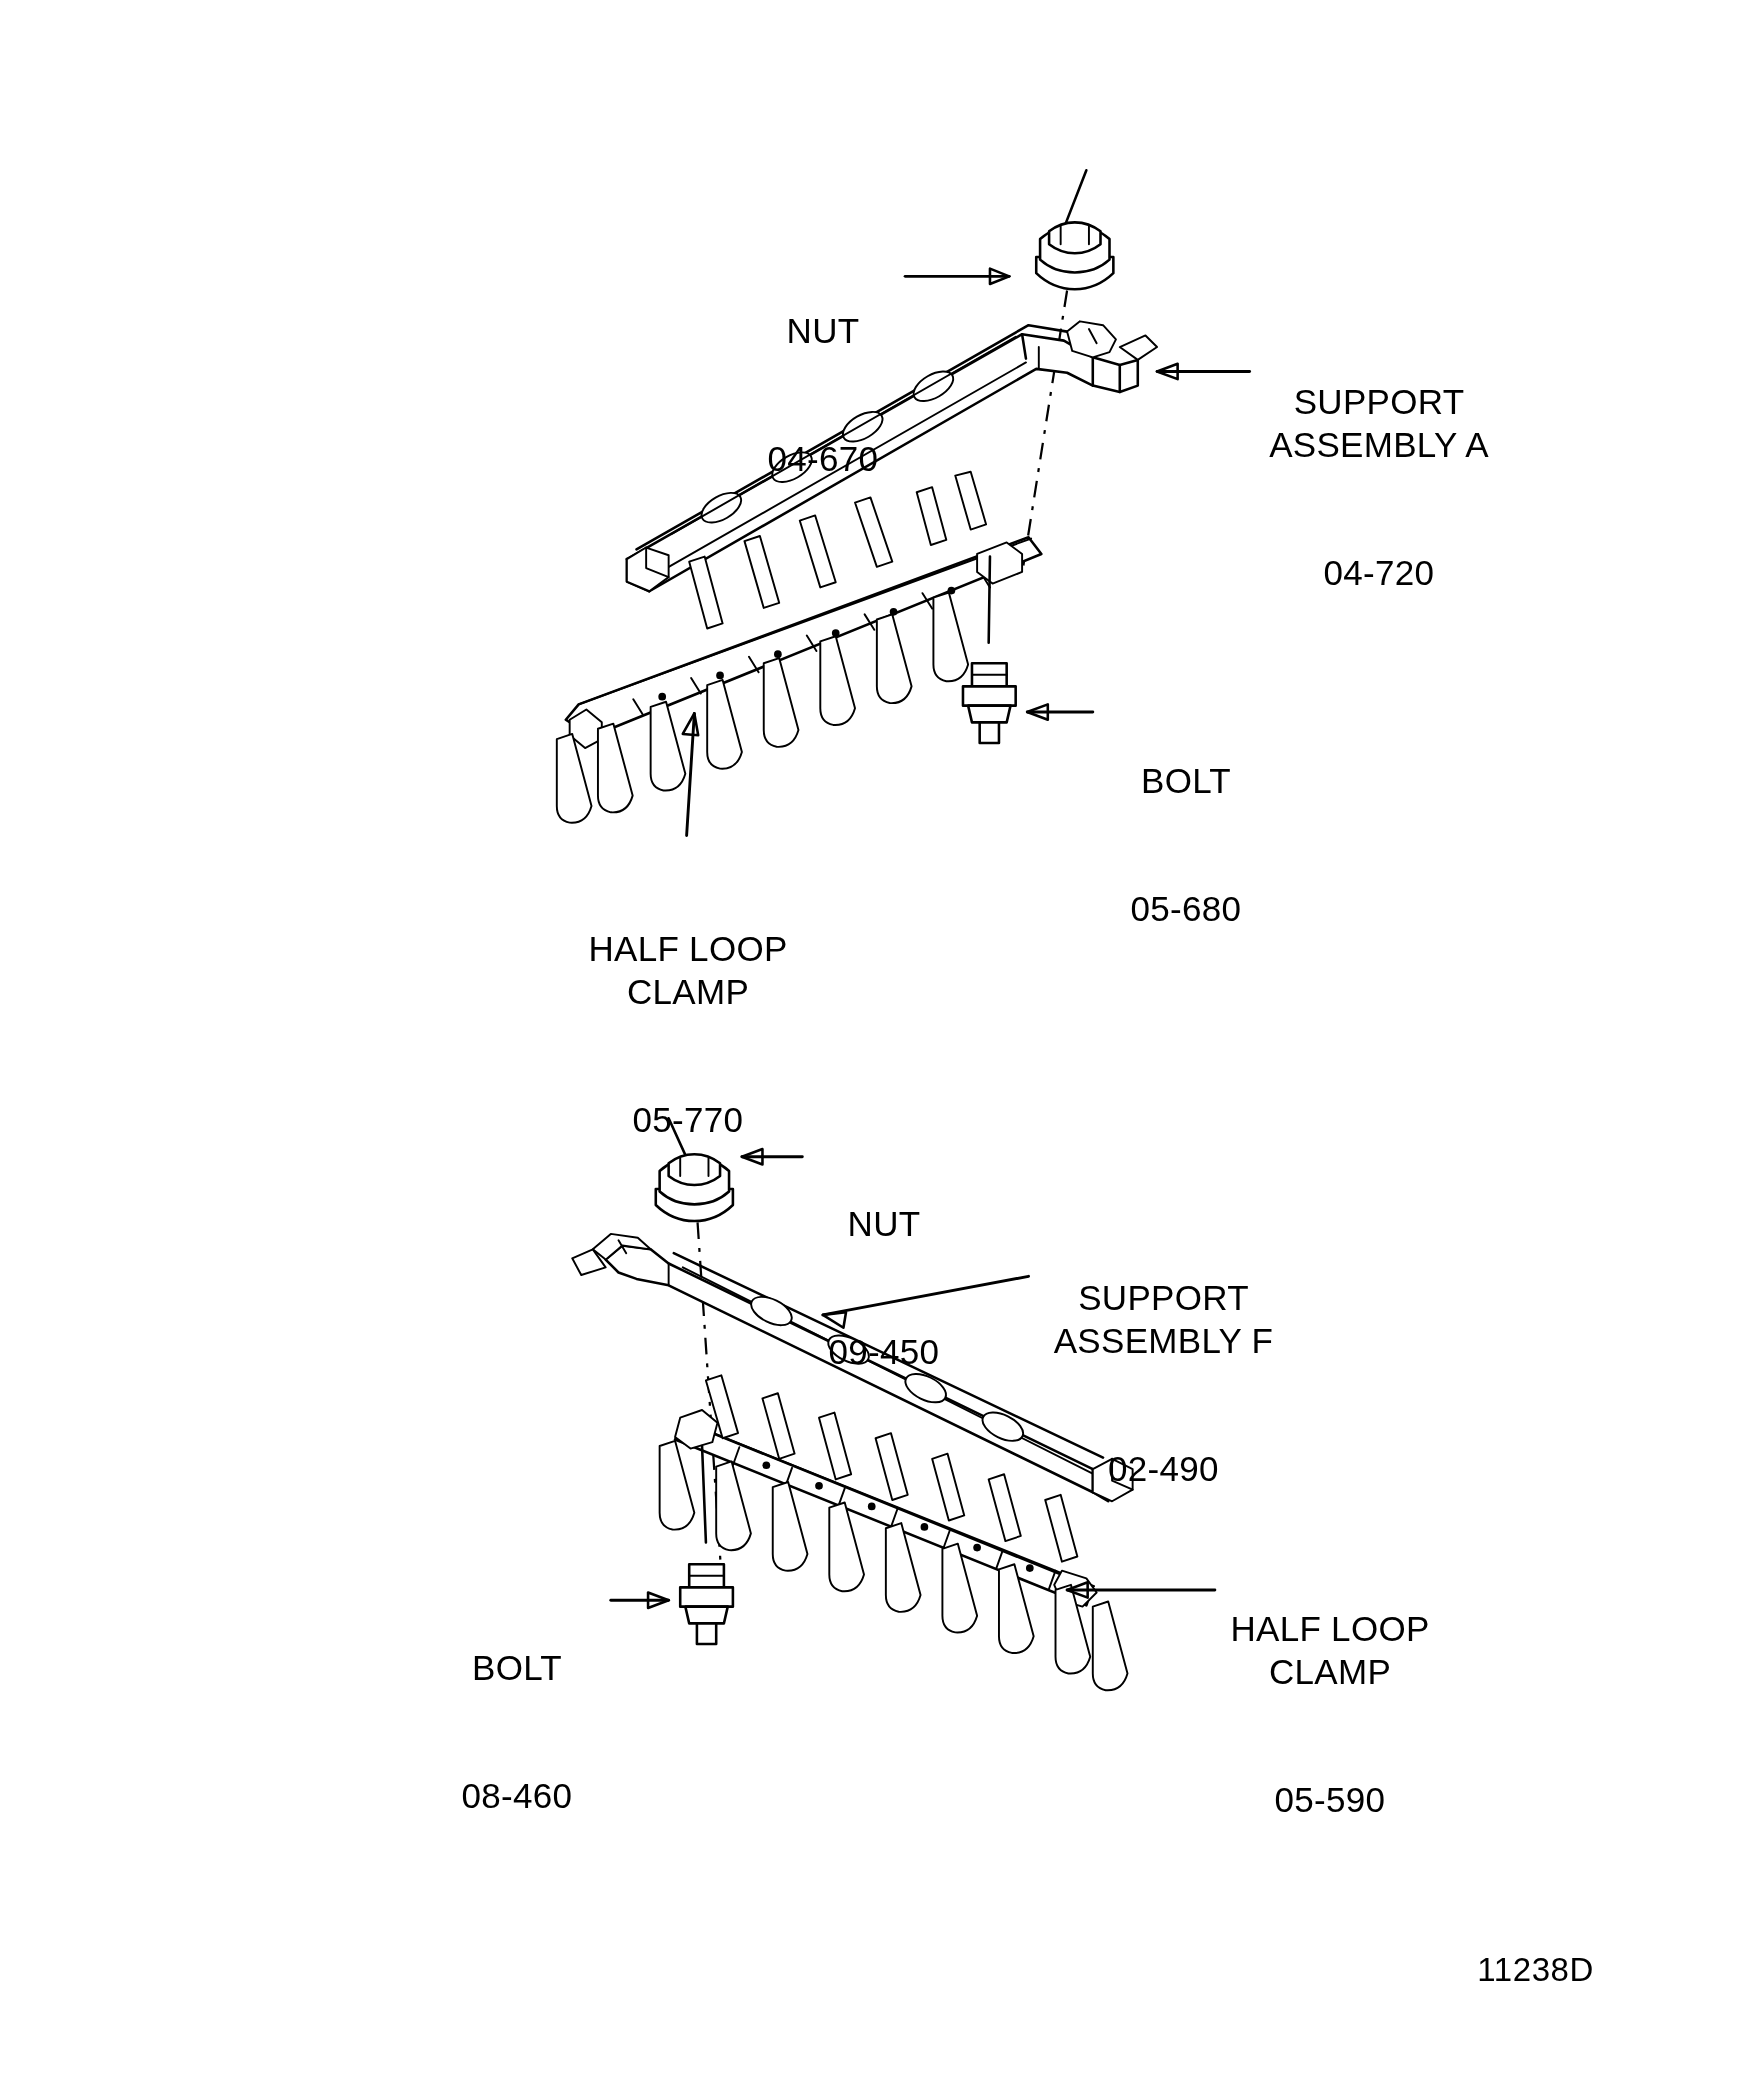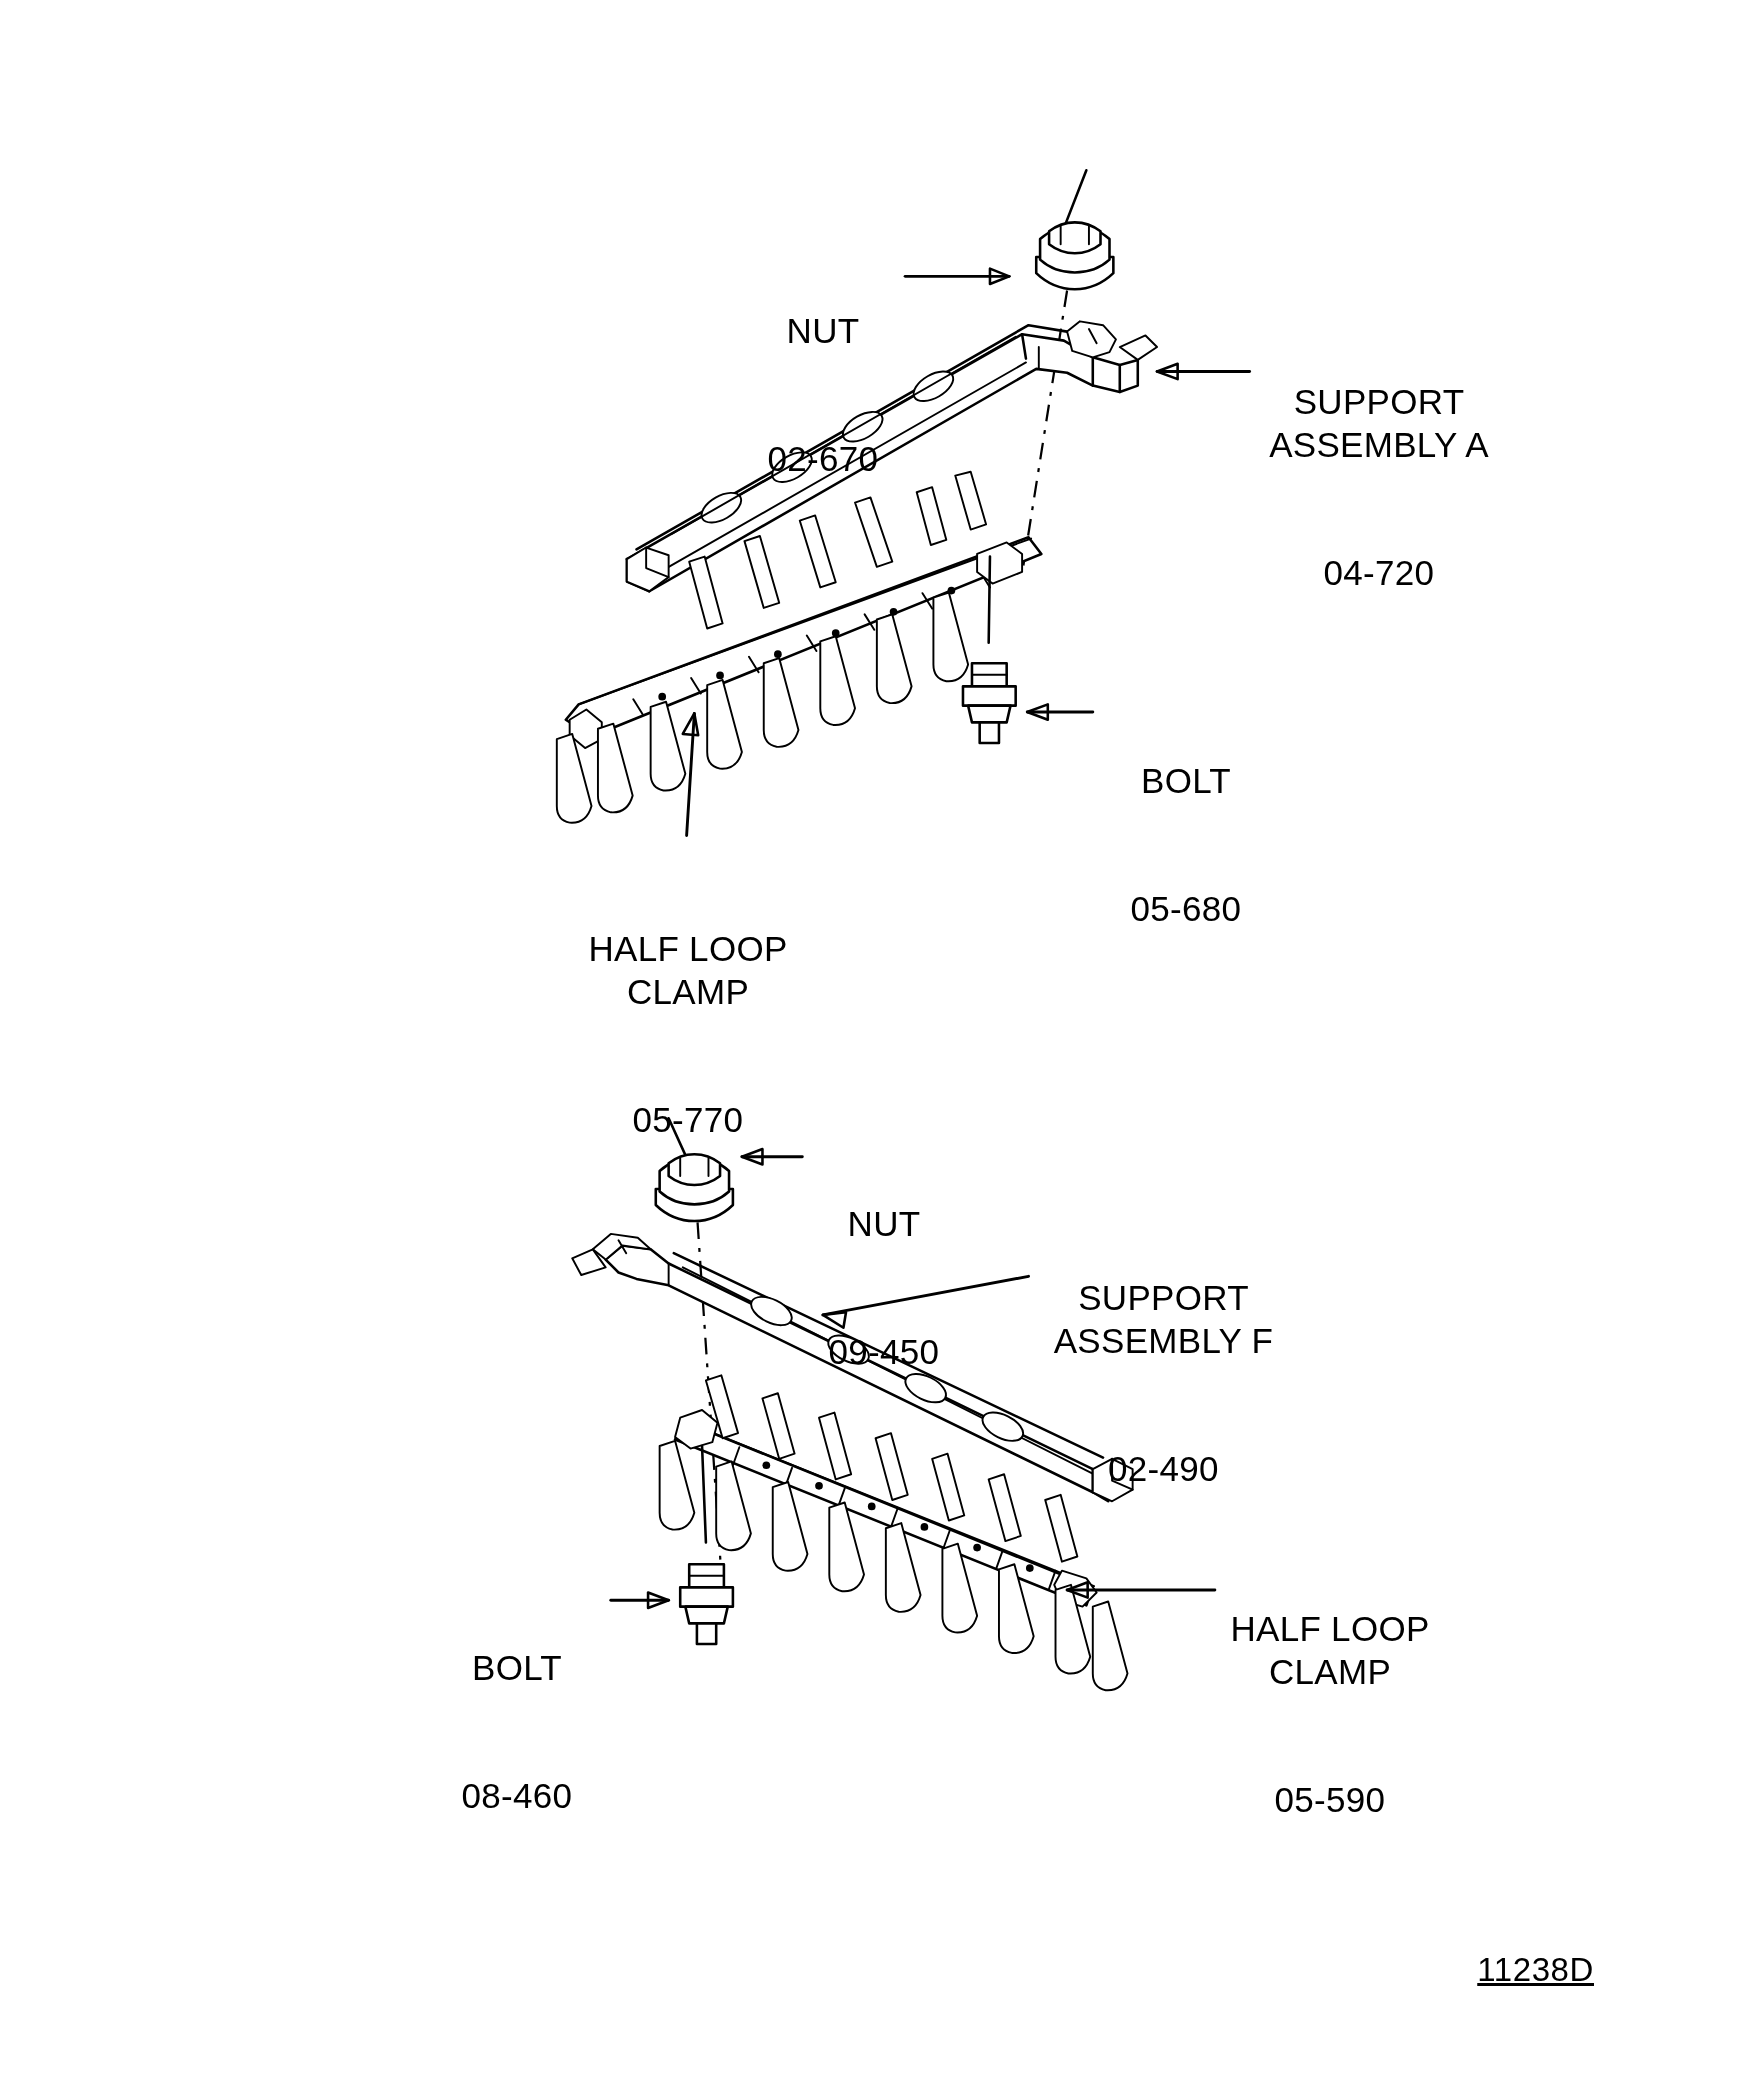--- a/index.html
+++ b/index.html
@@ -29,21 +29,20 @@
     letter-spacing: 0.3px;
     color: #000;
     white-space: pre;
   }
   .label.center { text-align: center; }
 
   .sheet-code {
     position: absolute;
     font-size: 33px;
     letter-spacing: 0.6px;
-    text-decoration: underline;
   }
 
   svg.art {
     position: absolute;
     left: 0; top: 0;
     width: 1755px;
     height: 2097px;
     pointer-events: none;
   }
   .ln { fill: none; stroke: #000; stroke-width: 4; stroke-linecap: round; stroke-linejoin: round; }
@@ -237,21 +236,21 @@
       <path class="ln-lead" d="M950 2490 L1040 2490"></path>
       <path class="ln" d="M1040 2490 L1008 2478 L1008 2502 Z" fill="#000"></path>
 
       <path class="ln-lead" d="M1890 2474 L1660 2474"></path>
       <path class="ln" d="M1660 2474 L1692 2462 L1692 2486 Z" fill="#000"></path>
     </g>
   </svg>
 
   <div class="label center" style="left:733px; top:225px; width:180px;">
     <div>NUT</div>
-    <div>02-670</div>
+    <div>04-670</div>
   </div>
 
   <div class="label center" style="left:1241px; top:296px; width:276px;">
     <div>SUPPORT<br>ASSEMBLY A</div>
     <div>04-720</div>
   </div>
 
   <div class="label center" style="left:1093px; top:675px; width:186px;">
     <div>BOLT</div>
     <div>05-680</div>

